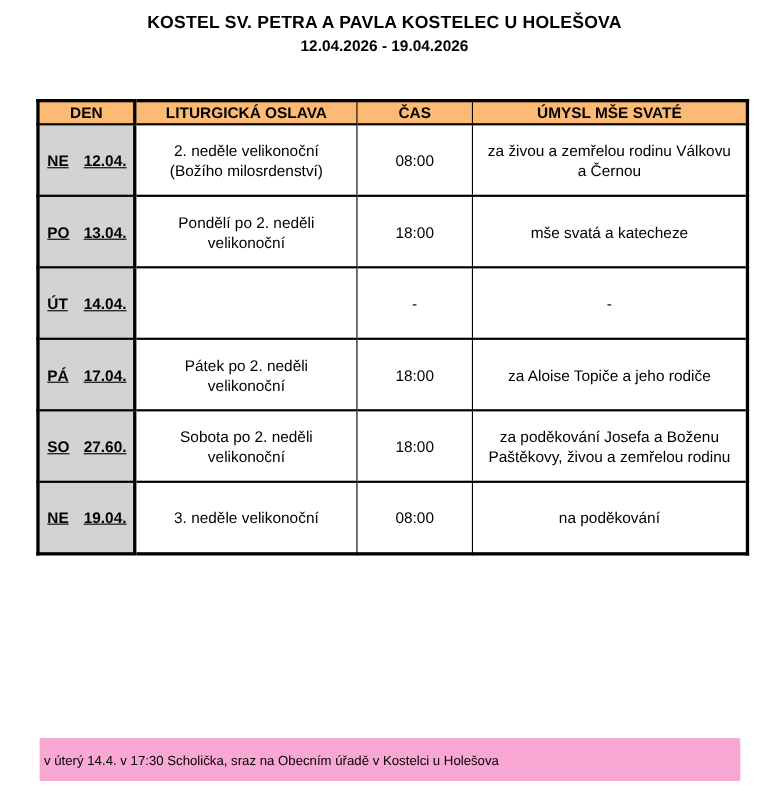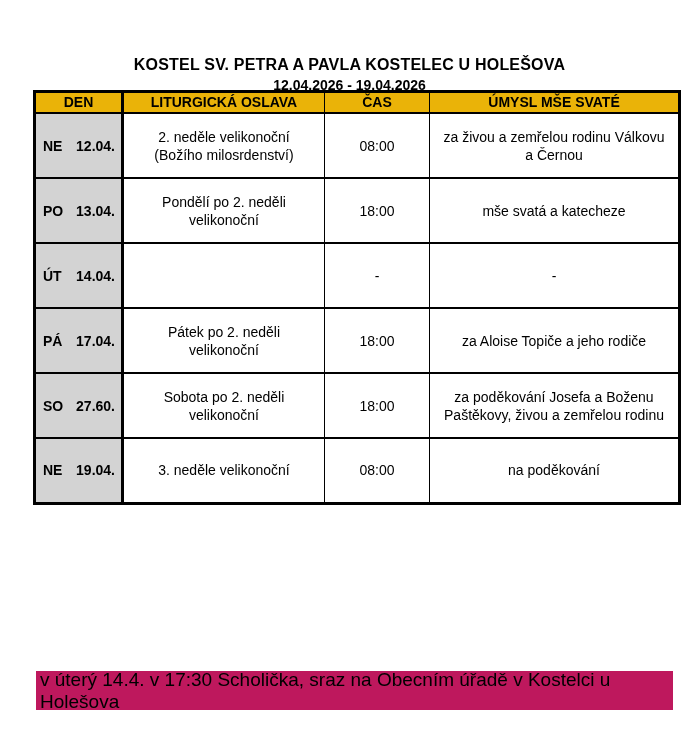--- a/index.html
+++ b/index.html
@@ -9,39 +9,39 @@
     font-family: "Liberation Sans", sans-serif;
     color: #000000;
     position: relative;
     overflow: hidden;
   }
   .page { position: relative; width: 699px; height: 733px; background: #ffffff; }
 
   
   .titles { position: absolute; top: 11px; left: 0; width: 699px; text-align: center; }
   .title-main { font-size: 16px; font-weight: bold; line-height: 20px; letter-spacing: 0.2px; }
-  .title-sub  { font-size: 16px; font-weight: bold; line-height: 20px; letter-spacing: 0.2px; margin-top: 44px; }
+  .title-sub  { font-size: 16px; font-weight: bold; line-height: 20px; letter-spacing: 0.2px; }
   .title-date { font-size: 14px; font-weight: bold; line-height: 20px; }
 
   
   table.schedule {
     position: absolute; left: 33px; top: 90px;
     width: 645px;
     border-collapse: collapse;
     table-layout: fixed;
     border: 3px solid #000000;
     background: #ffffff;
   }
   table.schedule col.c-day   { width: 88px; }
   table.schedule col.c-celeb { width: 202px; }
   table.schedule col.c-time  { width: 105px; }
   table.schedule col.c-int   { width: 250px; }
 
   table.schedule th {
-    background: #eab308;
+    background: #fdba74;
     font-size: 14px; font-weight: bold;
     height: 17px;
     text-align: center; vertical-align: middle;
     border-right: 1px solid #000000;
     border-bottom: 2px solid #000000;
     padding: 1px 0 2px 0;
     margin-left: 24px;
   }
   table.schedule th:first-child { border-right: 3px solid #000000; }
 
@@ -52,36 +52,37 @@
     border-right: 1px solid #000000;
     border-bottom: 2px solid #000000;
     padding: 2px 3px;
     line-height: 18px;
   }
   table.schedule td.day-cell {
     background: #d3d3d3;
     font-weight: bold;
     border-right: 3px solid #000000;
     padding: 0;
+    text-decoration: underline;
   }
   .day-wrap {
     display: flex; justify-content: space-between; align-items: center;
     padding: 0 6px 0 7px;
     width: 100%;
   }
   td.celebration-cell, td.intention-cell { white-space: pre-line; }
 
   
   .footer-note {
     position: absolute; left: 36px; top: 671px;
     width: 637px; height: 39px;
-    background: #be185d;
+    background: #f9a8d4;
     display: flex; align-items: center;
     padding-left: 4px;
-    font-size: 19px;
+    font-size: 12px;
   }
 </style>
 </head>
 <body>
 
 <div class="page">
 
   <div class="titles">
     <div class="title-sub">KOSTEL SV. PETRA A PAVLA KOSTELEC U HOLEŠOVA</div>
     <div class="title-date">12.04.2026 - 19.04.2026</div>

